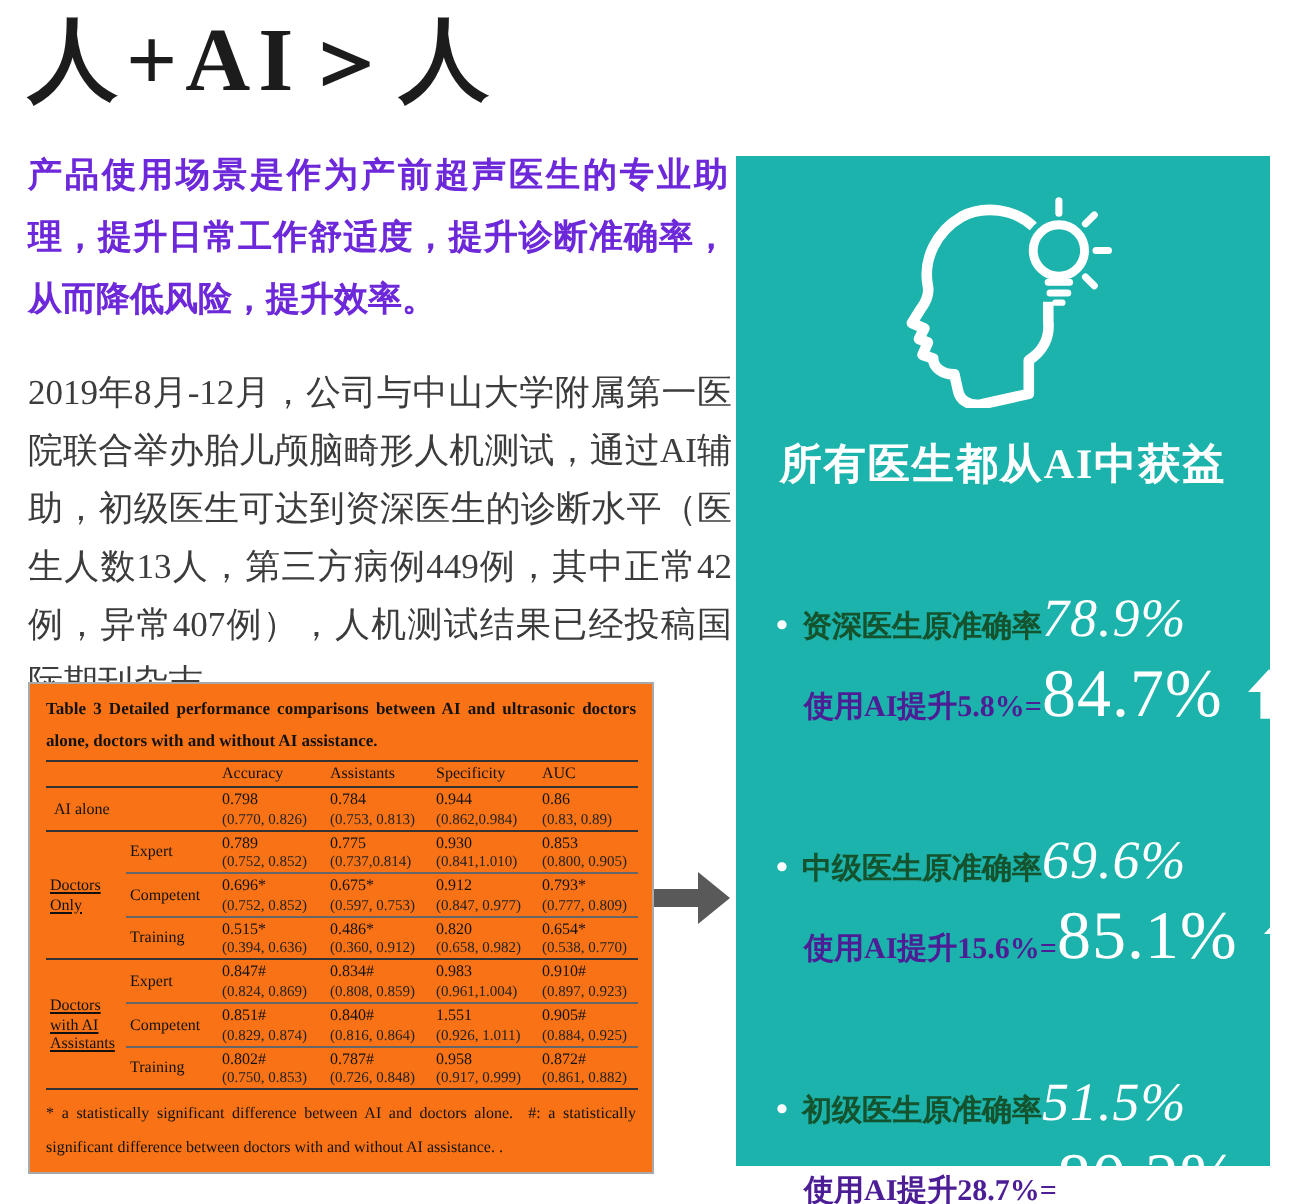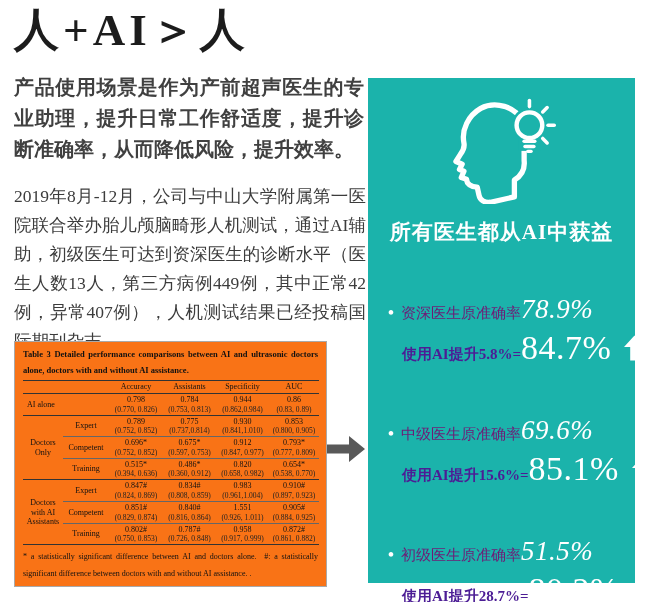--- a/index.html
+++ b/index.html
@@ -7,59 +7,59 @@
     position:relative;width:647px;height:602px;background:#ffffff;overflow:hidden;
     font-family:"Liberation Serif","DejaVu Serif",serif;color:#222;
   }
   
   .page-title{
     position:absolute;left:14px;top:0px;margin:0;
     font-size:45px;font-weight:bold;color:#1c1c1c;letter-spacing:4px;
   }
   .intro-para{
     position:absolute;left:14px;top:72px;width:350px;margin:0;
-    font-size:20px;line-height:31px;font-weight:bold;color:#404040;
+    font-size:17px;line-height:31px;font-weight:bold;color:#6d28d9;
     text-align:justify;
   }
   .body-para{
     position:absolute;left:14px;top:182px;width:352px;margin:0;
     font-size:17.5px;line-height:29px;color:#3c3c3c;text-align:justify;
   }
   
   .table-box{
     position:absolute;left:14px;top:341px;width:313px;height:246px;
     border:1px solid #a9a9a9;background:#f97316;box-sizing:border-box;
     padding:5px 8px 4px 8px;
   }
   .t-caption{font-size:8.5px;font-weight:bold;line-height:1.85;text-align:justify;color:#111;}
   .perf-table{border-collapse:collapse;width:100%;table-layout:fixed;margin-top:2px;}
-  .perf-table th,.perf-table td{padding:1px 2px;font-weight:normal;font-size:8px;line-height:1.2;text-align:center;vertical-align:middle;color:#111;}
+  .perf-table th,.perf-table td{padding:1px 2px;font-weight:normal;font-size:8px;line-height:1.2;text-align:left;vertical-align:middle;color:#111;}
   .perf-table thead tr{border-top:1.3px solid #333;border-bottom:1.2px solid #333;}
   .perf-table tr.row-mid>td.sublabel,.perf-table tr.row-mid>td.val{border-bottom:0.8px solid #666;}
   .perf-table tr.row-end>td{border-bottom:1.4px solid #333;}
-  .perf-table td.grouphead{border-bottom:1.4px solid #333;}
+  .perf-table td.grouphead{border-bottom:1.4px solid #333;text-decoration:underline;}
   .perf-table td.ai-model{text-align:left;padding-left:4px;}
   .perf-table .ci{font-size:7.5px;color:#222;}
   .t-foot{font-size:8px;line-height:2.15;margin-top:3px;text-align:justify;color:#111;}
   
   .flow-arrow{position:absolute;left:327px;top:436px;width:38px;height:26px;}
   
   .panel{
     position:absolute;left:368px;top:78px;width:267px;height:505px;
     background:#1bb3ab;color:#ffffff;
   }
   .panel-icon{margin:18px auto 0;width:122px;height:108px;text-align:center;}
   .panel-title{
     margin-top:14px;text-align:center;font-size:21px;font-weight:bold;letter-spacing:1px;color:#fff;
   }
   .benefits{margin:26px 4px 0 20px;}
   .benefit{margin-bottom:26px;}
   .b-line1{display:flex;align-items:baseline;white-space:nowrap;}
   .dot{font-size:17px;font-weight:bold;margin-right:7px;color:#fff;}
-  .b-label{font-size:15px;font-weight:normal;color:#701a75;margin-top:32px;}
+  .b-label{font-size:15px;font-weight:bold;color:#14532d;margin-top:32px;}
   .b-base{font-size:27px;color:#fff;letter-spacing:0.5px;font-style:italic;}
   .b-line2{display:flex;align-items:baseline;margin-left:14px;margin-top:4px;white-space:nowrap;}
   .b-gain{font-size:15px;font-weight:bold;color:#4c1d95;}
   .b-result{font-size:34px;color:#fff;letter-spacing:0.5px;}
   .up-arrow{margin-left:13px;position:relative;top:2px;}
 </style>
 </head>
 <body>
 
 <div class="canvas">

